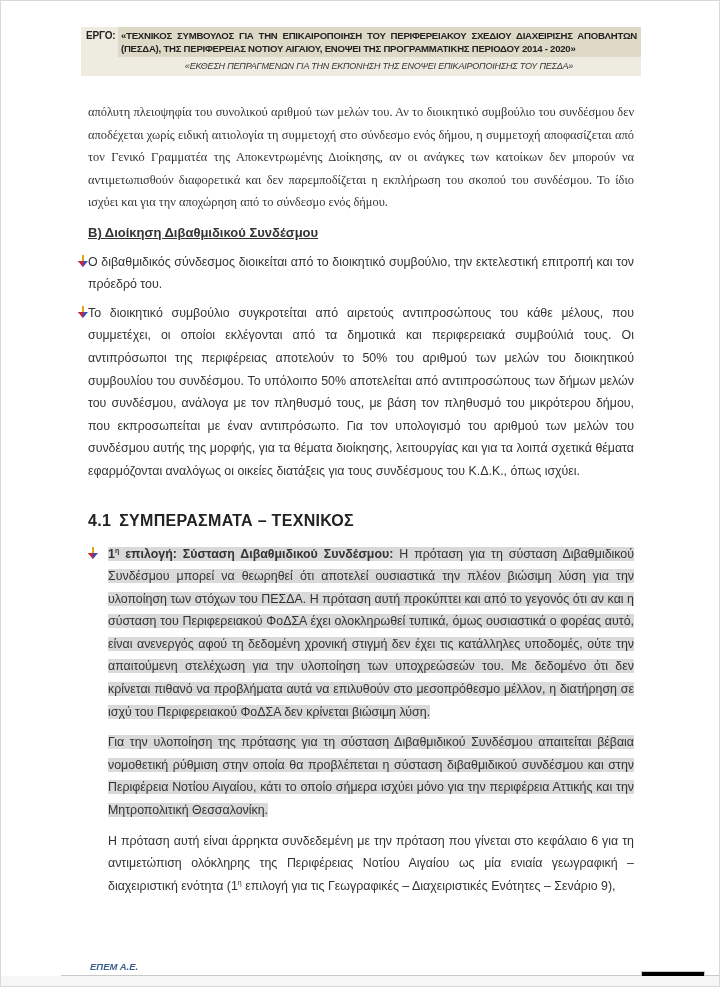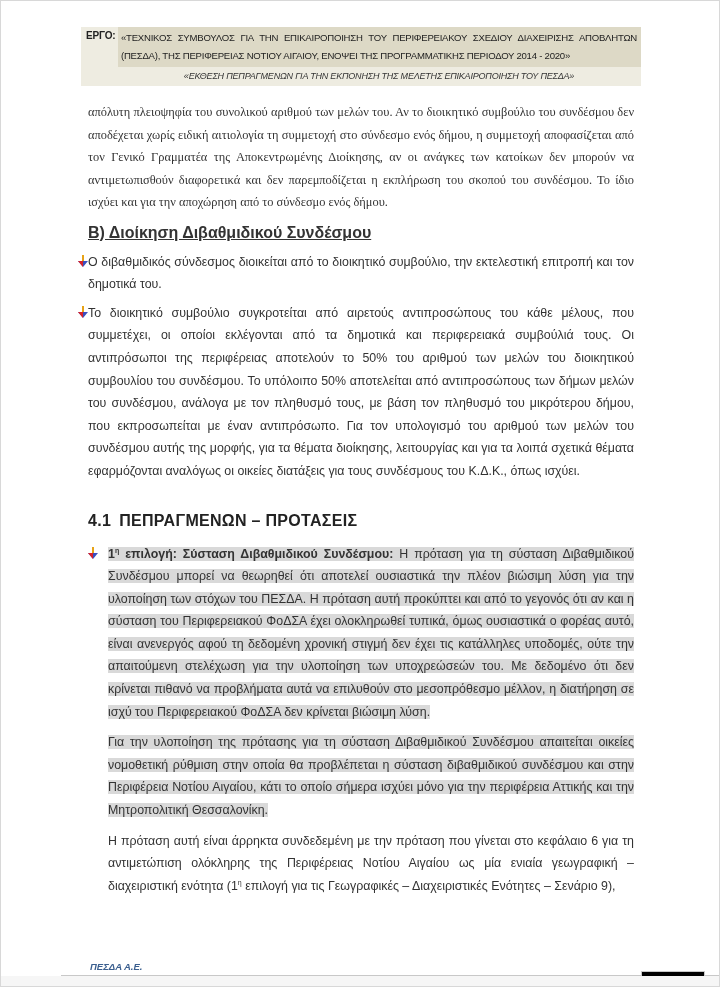--- a/index.html
+++ b/index.html
@@ -6,27 +6,27 @@
   body {
     width:720px; height:987px; background:#ffffff; position:relative; overflow:hidden;
     font-family:"Liberation Sans", sans-serif; color:#333;
     border:1px solid #d8d8d8; box-sizing:border-box;
   }
   .header {
     position:absolute; left:80px; top:26px; width:560px;
   }
   .hrow1 { display:flex; background:#ddd9c6; }
   .hlabel { width:37px; background:#eeece1; font-size:10px; font-weight:bold; color:#222; padding:3px 0 0 5px; box-sizing:border-box; letter-spacing:-0.2px; }
-  .htitle { flex:1; font-size:9.6px; font-weight:normal; color:#222; padding:2px 4px 2px 3px; line-height:18px; text-align:justify; text-align-last:left; letter-spacing:-0.25px; }
+  .htitle { flex:1; font-size:9.6px; font-weight:bold; color:#222; padding:2px 4px 2px 3px; line-height:13px; text-align:justify; text-align-last:left; letter-spacing:-0.25px; }
   .hrow2 { background:#eeece1; font-size:9px; font-style:italic; color:#333; text-align:center; padding:2px 0 3px 36px; line-height:14px; letter-spacing:-0.2px; }
 
   .content { position:absolute; left:87px; top:100px; width:546px; font-size:12.4px; line-height:22.6px; color:#333; }
   p { margin:0; text-align:justify; }
   .p1 { padding-left:0;font-family:Liberation Serif, serif; }
-  .subhead { margin-top:8px; font-weight:bold; text-decoration:underline; font-size:16px; }
+  .subhead { margin-top:8px; font-weight:bold; text-decoration:underline; font-size:13px; }
   .bullet { position:relative; padding-left:0; margin-top:6px; }
   .bullet .bicon { position:absolute; left:-10px; top:4px; width:10px; height:12px; }
   .heading {
     margin-top:26px; font-size:16px; font-weight:bold; color:#222; letter-spacing:0.3px; line-height:24px;
   }
   .heading .num { margin-right:8px; }
   .hl { background:#d9d9d9; box-decoration-break:clone; -webkit-box-decoration-break:clone; }
   .summary { margin-top:0; }
   .opt { position:relative; margin-top:10px; padding-left:20px; }
   .opt .bicon { position:absolute; left:0px; top:4px; }
@@ -42,64 +42,64 @@
   .bottom-band { position:absolute; left:0; top:975px; width:720px; height:12px; background:#f6f6f6; }
 </style>
 </head>
 <body>
 
 <div class="header">
   <div class="hrow1">
     <div class="hlabel">ΕΡΓΟ:</div>
     <div class="htitle">«ΤΕΧΝΙΚΟΣ ΣΥΜΒΟΥΛΟΣ ΓΙΑ ΤΗΝ ΕΠΙΚΑΙΡΟΠΟΙΗΣΗ ΤΟΥ ΠΕΡΙΦΕΡΕΙΑΚΟΥ ΣΧΕΔΙΟΥ ΔΙΑΧΕΙΡΙΣΗΣ ΑΠΟΒΛΗΤΩΝ (ΠΕΣΔΑ), ΤΗΣ ΠΕΡΙΦΕΡΕΙΑΣ ΝΟΤΙΟΥ ΑΙΓΑΙΟΥ, ΕΝΟΨΕΙ ΤΗΣ ΠΡΟΓΡΑΜΜΑΤΙΚΗΣ ΠΕΡΙΟΔΟΥ 2014 - 2020»</div>
   </div>
-  <div class="hrow2">«ΕΚΘΕΣΗ ΠΕΠΡΑΓΜΕΝΩΝ ΓΙΑ ΤΗΝ ΕΚΠΟΝΗΣΗ ΤΗΣ ΜΕΛΕΤΗΣ ΕΠΙΚΑΙΡΟΠΟΙΗΣΗ ΤΟΥ ΠΕΣΔΑ»</div>
+  <div class="hrow2">«ΕΚΘΕΣΗ ΠΕΠΡΑΓΜΕΝΩΝ ΓΙΑ ΤΗΝ ΕΚΠΟΝΗΣΗ ΤΗΣ ΕΝΟΨΕΙ ΕΠΙΚΑΙΡΟΠΟΙΗΣΗΣ ΤΟΥ ΠΕΣΔΑ»</div>
 </div>
 
 <div class="content">
   <p class="p1">απόλυτη πλειοψηφία του συνολικού αριθμού των μελών του. Αν το διοικητικό συμβούλιο του συνδέσμου δεν αποδέχεται χωρίς ειδική αιτιολογία τη συμμετοχή στο σύνδεσμο ενός δήμου, η συμμετοχή αποφασίζεται από τον Γενικό Γραμματέα της Αποκεντρωμένης Διοίκησης, αν οι ανάγκες των κατοίκων δεν μπορούν να αντιμετωπισθούν διαφορετικά και δεν παρεμποδίζεται η εκπλήρωση του σκοπού του συνδέσμου. Το ίδιο ισχύει και για την αποχώρηση από το σύνδεσμο ενός δήμου.</p>
 
   <p class="subhead">Β) Διοίκηση Διβαθμιδικού Συνδέσμου</p>
 
   <div class="bullet">
     <svg class="bicon" viewBox="0 0 10 12">
       <path d="M5 0 L5 6" stroke="#e8a317" stroke-width="2"></path>
       <path d="M0 6 L10 6 L5 12 Z" fill="#3a4fbf"></path>
       <path d="M0 6 L5 6 L5 12 Z" fill="#d8232a"></path>
     </svg>
-    <p>Ο διβαθμιδικός σύνδεσμος διοικείται από το διοικητικό συμβούλιο, την εκτελεστική επιτροπή και τον δημοτικά του.</p>
+    <p>Ο διβαθμιδικός σύνδεσμος διοικείται από το διοικητικό συμβούλιο, την εκτελεστική επιτροπή και τον πρόεδρό του.</p>
   </div>
 
   <div class="bullet">
     <svg class="bicon" viewBox="0 0 10 12">
       <path d="M5 0 L5 6" stroke="#e8a317" stroke-width="2"></path>
       <path d="M0 6 L10 6 L5 12 Z" fill="#3a4fbf"></path>
       <path d="M0 6 L5 6 L5 12 Z" fill="#d8232a"></path>
     </svg>
     <p>Το διοικητικό συμβούλιο συγκροτείται από αιρετούς αντιπροσώπους του κάθε μέλους, που συμμετέχει, οι οποίοι εκλέγονται από τα δημοτικά και περιφερειακά συμβούλιά τους. Οι αντιπρόσωποι της περιφέρειας αποτελούν το 50% του αριθμού των μελών του διοικητικού συμβουλίου του συνδέσμου. Το υπόλοιπο 50% αποτελείται από αντιπροσώπους των δήμων μελών του συνδέσμου, ανάλογα με τον πληθυσμό τους, με βάση τον πληθυσμό του μικρότερου δήμου, που εκπροσωπείται με έναν αντιπρόσωπο. Για τον υπολογισμό του αριθμού των μελών του συνδέσμου αυτής της μορφής, για τα θέματα διοίκησης, λειτουργίας και για τα λοιπά σχετικά θέματα εφαρμόζονται αναλόγως οι οικείες διατάξεις για τους συνδέσμους του Κ.Δ.Κ., όπως ισχύει.</p>
   </div>
 
   <div class="heading">
-    <span class="num">4.1</span><span>ΠΕΠΡΑΓΜΕΝΩΝ – ΠΡΟΤΑΣΕΙΣ</span>
+    <span class="num">4.1</span><span>ΣΥΜΠΕΡΑΣΜΑΤΑ – ΤΕΧΝΙΚΟΣ</span>
   </div>
 
 
   <div class="opt">
     <svg class="bicon" viewBox="0 0 10 12" width="10" height="12">
       <path d="M5 0 L5 6" stroke="#e8a317" stroke-width="2"></path>
       <path d="M0 6 L10 6 L5 12 Z" fill="#3a4fbf"></path>
       <path d="M0 6 L5 6 L5 12 Z" fill="#d8232a"></path>
     </svg>
     <p><span class="hl"><b><span>1</span><sup>η</sup><span> επιλογή: Σύσταση Διβαθμιδικού Συνδέσμου:</span></b><span> Η πρόταση για τη σύσταση Διβαθμιδικού Συνδέσμου μπορεί να θεωρηθεί ότι αποτελεί ουσιαστικά την πλέον βιώσιμη λύση για την υλοποίηση των στόχων του ΠΕΣΔΑ. Η πρόταση αυτή προκύπτει και από το γεγονός ότι αν και η σύσταση του Περιφερειακού ΦοΔΣΑ έχει ολοκληρωθεί τυπικά, όμως ουσιαστικά ο φορέας αυτό, είναι ανενεργός αφού τη δεδομένη χρονική στιγμή δεν έχει τις κατάλληλες υποδομές, ούτε την απαιτούμενη στελέχωση για την υλοποίηση των υποχρεώσεών του. Με δεδομένο ότι δεν κρίνεται πιθανό να προβλήματα αυτά να επιλυθούν στο μεσοπρόθεσμο μέλλον, η διατήρηση σε ισχύ του Περιφερειακού ΦοΔΣΑ δεν κρίνεται βιώσιμη λύση.</span></span></p>
   </div>
 
-  <p class="opt-p2"><span class="hl">Για την υλοποίηση της πρότασης για τη σύσταση Διβαθμιδικού Συνδέσμου απαιτείται οικείες νομοθετική ρύθμιση στην οποία θα προβλέπεται η σύσταση διβαθμιδικού συνδέσμου και στην Περιφέρεια Νοτίου Αιγαίου, κάτι το οποίο σήμερα ισχύει μόνο για την περιφέρεια Αττικής και την Μητροπολιτική Θεσσαλονίκη.</span></p>
+  <p class="opt-p2"><span class="hl">Για την υλοποίηση της πρότασης για τη σύσταση Διβαθμιδικού Συνδέσμου απαιτείται βέβαια νομοθετική ρύθμιση στην οποία θα προβλέπεται η σύσταση διβαθμιδικού συνδέσμου και στην Περιφέρεια Νοτίου Αιγαίου, κάτι το οποίο σήμερα ισχύει μόνο για την περιφέρεια Αττικής και την Μητροπολιτική Θεσσαλονίκη.</span></p>
 
   <p class="opt-p3"><span>Η πρόταση αυτή είναι άρρηκτα συνδεδεμένη με την πρόταση που γίνεται στο κεφάλαιο 6 για τη αντιμετώπιση ολόκληρης της Περιφέρειας Νοτίου Αιγαίου ως μία ενιαία γεωγραφική – διαχειριστική ενότητα (1</span><sup>η</sup><span> επιλογή για τις Γεωγραφικές – Διαχειριστικές Ενότητες – Σενάριο 9),</span></p>
 </div>
 
-<div class="footer-company">ΠΕΣΔΑ Α.Ε.</div>
+<div class="footer-company">ΕΠΕΜ Α.Ε.</div>
 <div class="footer-line"></div>
 <div class="footer-line2"></div>
 <div class="page-tab">
   <div class="page-num">644</div>
 </div>
 <div class="bottom-band"></div>
 
 </body></html>

